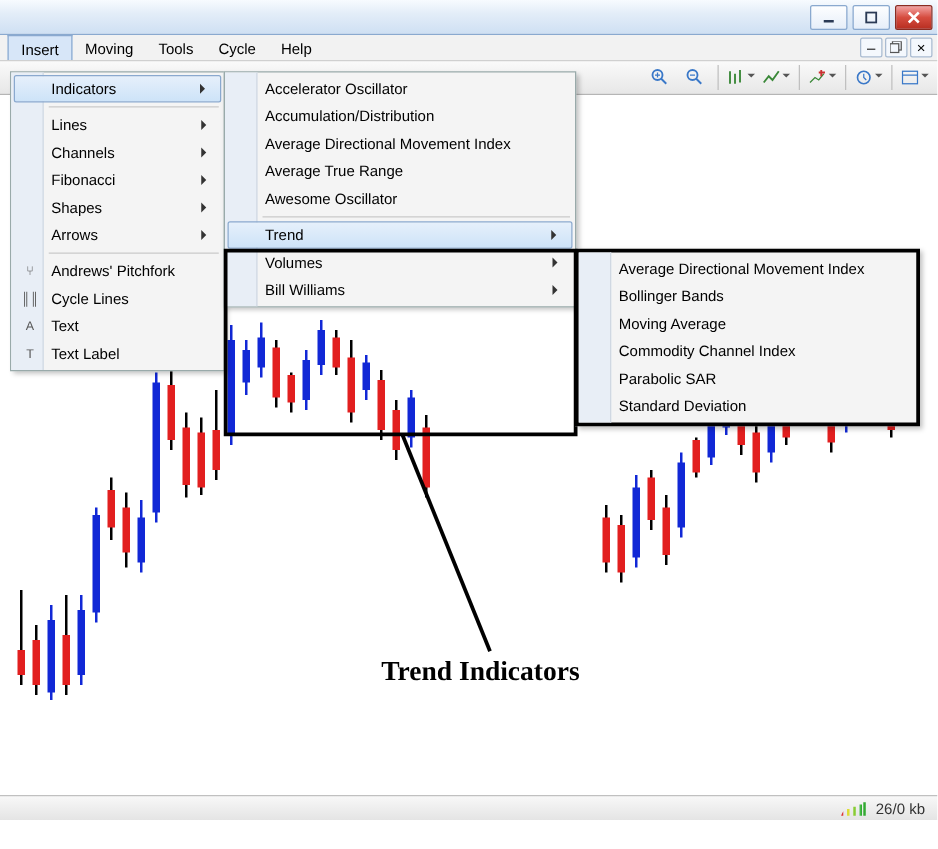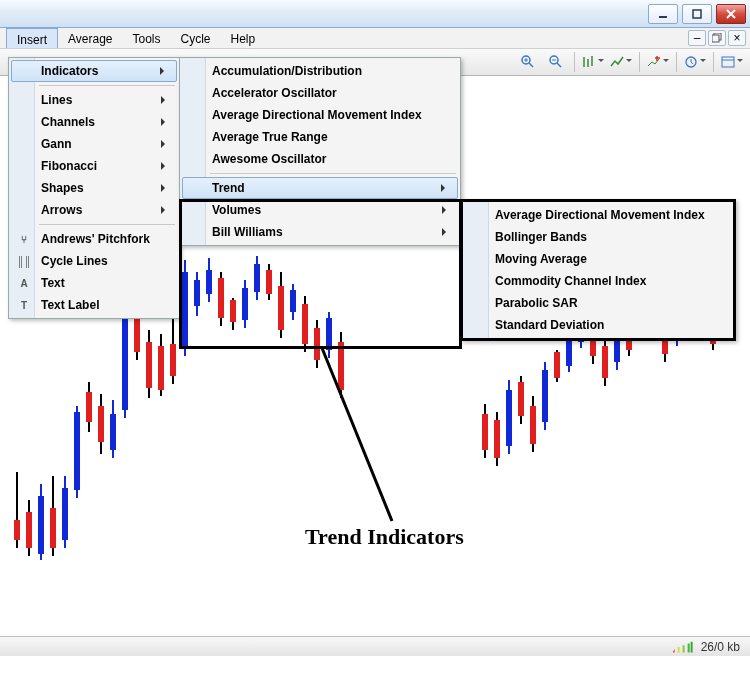--- a/index.html
+++ b/index.html
@@ -26,21 +26,21 @@
 
 
 .chart-area { position: relative; height: 560px; background: #fff; overflow:hidden;}
 .statusbar { height: 20px; background: linear-gradient(#f8f8f8, #e4e4e4); border-top:1px solid #c0c0c0; display:flex; align-items:center; justify-content:flex-end; padding:0 10px; gap:8px; font-size:11px; color:#333;}
 .sig-icon{display:inline-block;width:20px;height:12px;background:
  linear-gradient(to right,#d33 0 20%,#dd3 20% 40%,#8c3 40% 60%,#4b4 60% 80%,#3a3 80% 100%);
  clip-path: polygon(0% 100%,10% 70%,10% 100%, 25% 100%,25% 55%,35% 55%,35% 100%, 50% 100%,50% 40%,60% 40%,60% 100%, 75% 100%,75% 25%,85% 25%,85% 100%, 100% 100%,100% 10%,90% 10%,90% 100%);
 }
 
 
-.menu { position: absolute; background: #f4f4f4; border: 1px solid #9aa; box-shadow: 2px 2px 4px rgba(0,0,0,0.25); padding: 2px; font-weight: bold; }
+.menu { position: absolute; background: #f4f4f4; border: 1px solid #9aa; box-shadow: 2px 2px 4px rgba(0,0,0,0.25); padding: 2px; }
 .menu-gutter { position:absolute; left:0; top:0; bottom:0; width:26px; background:#e8eef6;border-right:1px solid #d0d8e2;}
 .menu-item { position: relative; display:flex; align-items:center; height:22px; padding: 0 28px 0 30px; white-space:nowrap; }
 .menu-item.hov { background: linear-gradient(#e6f0fb,#cde3f8); border: 1px solid #8aa9cf; border-radius:2px; padding: 0 27px 0 29px;}
 .menu-item .arrow { position:absolute; right:8px; border:4px solid transparent; border-left-color:#333; }
 .menu-sep{height:1px;margin:3px 2px 3px 28px;background:#c9c9c9;}
 .menu-icon{position:absolute;left:4px;width:18px;height:16px;display:flex;align-items:center;justify-content:center;font-size:10px;color:#555;}
 
 .menu1 { left: 8px; top: 57px; width: 172px; }
 .menu2 { left: 179px; top: 57px; width: 282px; }
 .menu3 { left: 460px; top: 199px; width: 276px; border:3px solid #000; }
@@ -73,21 +73,21 @@
   </div>
   <div class="win-btn close">
     <svg width="10" height="10">
         <path d="M1 1 L9 9 M9 1 L1 9" stroke="#fff" stroke-width="2"></path>
       </svg>
   </div>
 </div>
 
 <div class="menubar">
   <div class="menubar-item active">Insert</div>
-  <div class="menubar-item">Average</div>
+  <div class="menubar-item">Moving</div>
   <div class="menubar-item">Tools</div>
   <div class="menubar-item">Cycle</div>
   <div class="menubar-item">Help</div>
   <div style="flex:1"></div>
 </div>
 
 <div class="subbar" style="position:absolute;top:28px;right:0;height:20px;background:transparent;border:none;">
   <div class="doc-btn">
       <span>–</span>
     </div>
@@ -372,24 +372,20 @@
     <div class="menu-sep"></div>
     <div class="menu-item">
       <span>Lines</span>
       <span class="arrow"></span>
     </div>
     <div class="menu-item">
       <span>Channels</span>
       <span class="arrow"></span>
     </div>
     <div class="menu-item">
-      <span>Gann</span>
-      <span class="arrow"></span>
-    </div>
-    <div class="menu-item">
       <span>Fibonacci</span>
       <span class="arrow"></span>
     </div>
     <div class="menu-item">
       <span>Shapes</span>
       <span class="arrow"></span>
     </div>
     <div class="menu-item">
       <span>Arrows</span>
       <span class="arrow"></span>
@@ -409,24 +405,24 @@
     </div>
     <div class="menu-item">
       <span class="menu-icon">T</span>
       <span>Text Label</span>
     </div>
   </div>
 
 <div class="menu menu2" id="menu-indicators">
   <div class="menu-gutter"></div>
 <div class="menu-item">
+      <span>Accelerator Oscillator</span>
+    </div>
+    <div class="menu-item">
       <span>Accumulation/Distribution</span>
-    </div>
-    <div class="menu-item">
-      <span>Accelerator Oscillator</span>
     </div>
     <div class="menu-item">
       <span>Average Directional Movement Index</span>
     </div>
     <div class="menu-item">
       <span>Average True Range</span>
     </div>
     <div class="menu-item">
       <span>Awesome Oscillator</span>
     </div>

